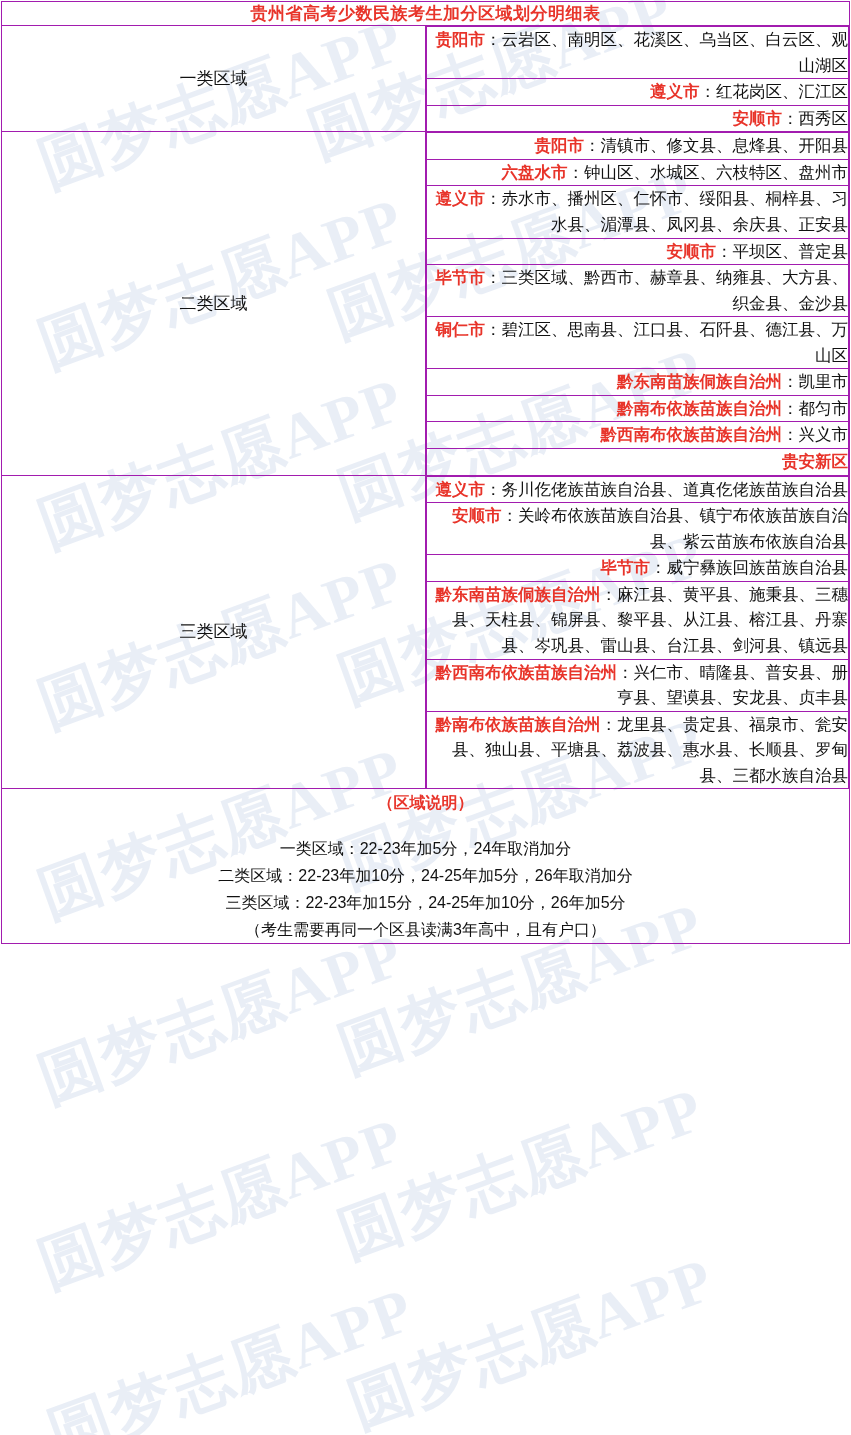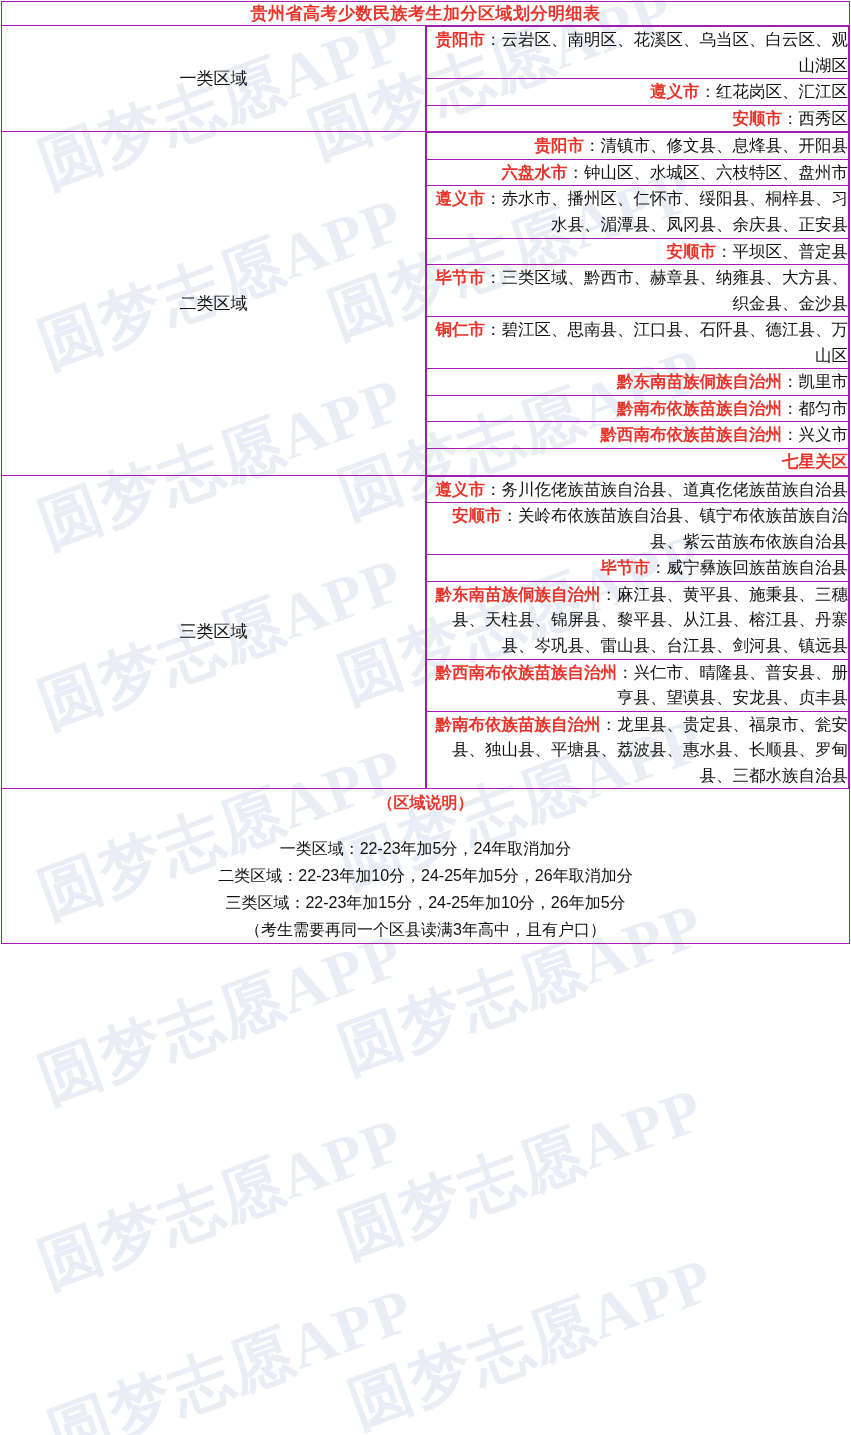--- a/index.html
+++ b/index.html
@@ -209,21 +209,21 @@
                   <span class="city">黔南布依族苗族自治州</span><span class="sep">：</span><span>都匀市</span>
                 </td>
               </tr>
               <tr>
                 <td class="row-cell">
                   <span class="city">黔西南布依族苗族自治州</span><span class="sep">：</span><span>兴义市</span>
                 </td>
               </tr>
               <tr>
                 <td class="row-cell">
-                  <span class="city">七星关区</span><span class="sep"></span><span></span>
+                  <span class="city">贵安新区</span><span class="sep"></span><span></span>
                 </td>
               </tr>
             </tbody>
           </table>
         </td>
       </tr>
 
       <tr>
         <td class="cat-cell">三类区域</td>
         <td>

